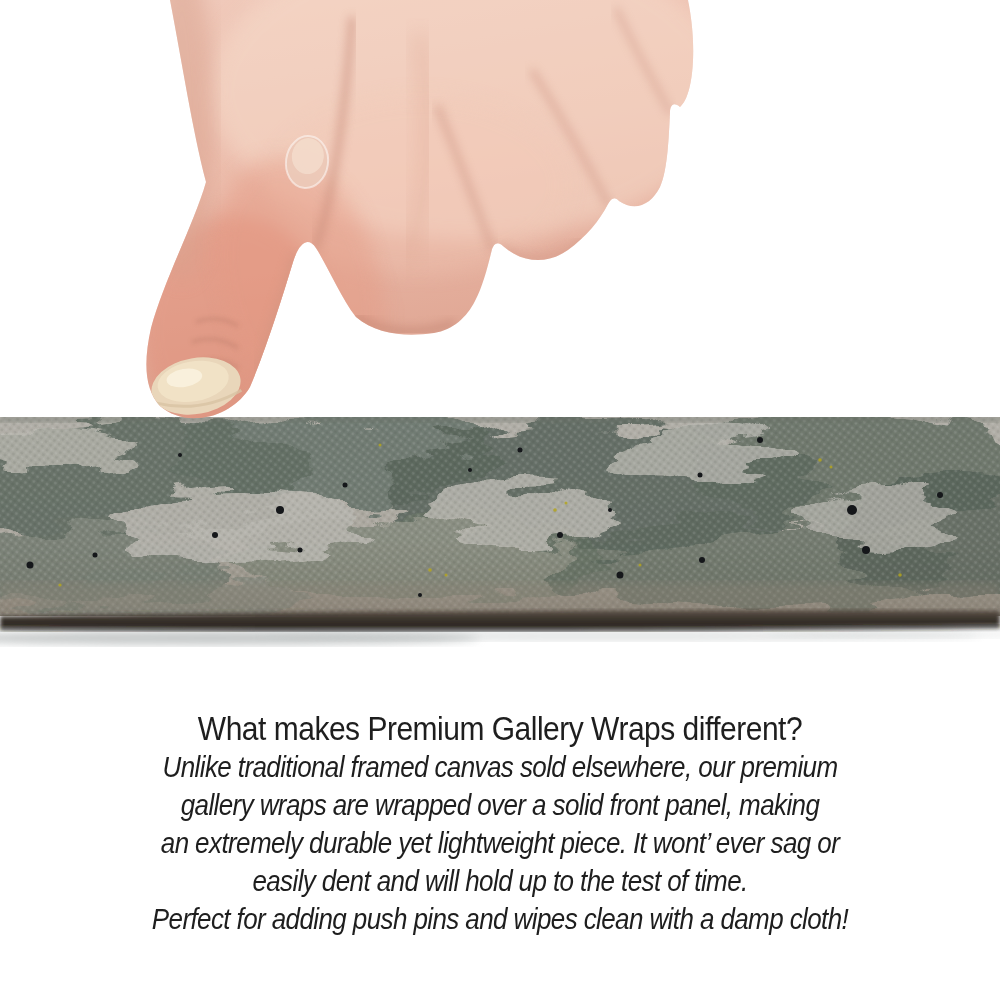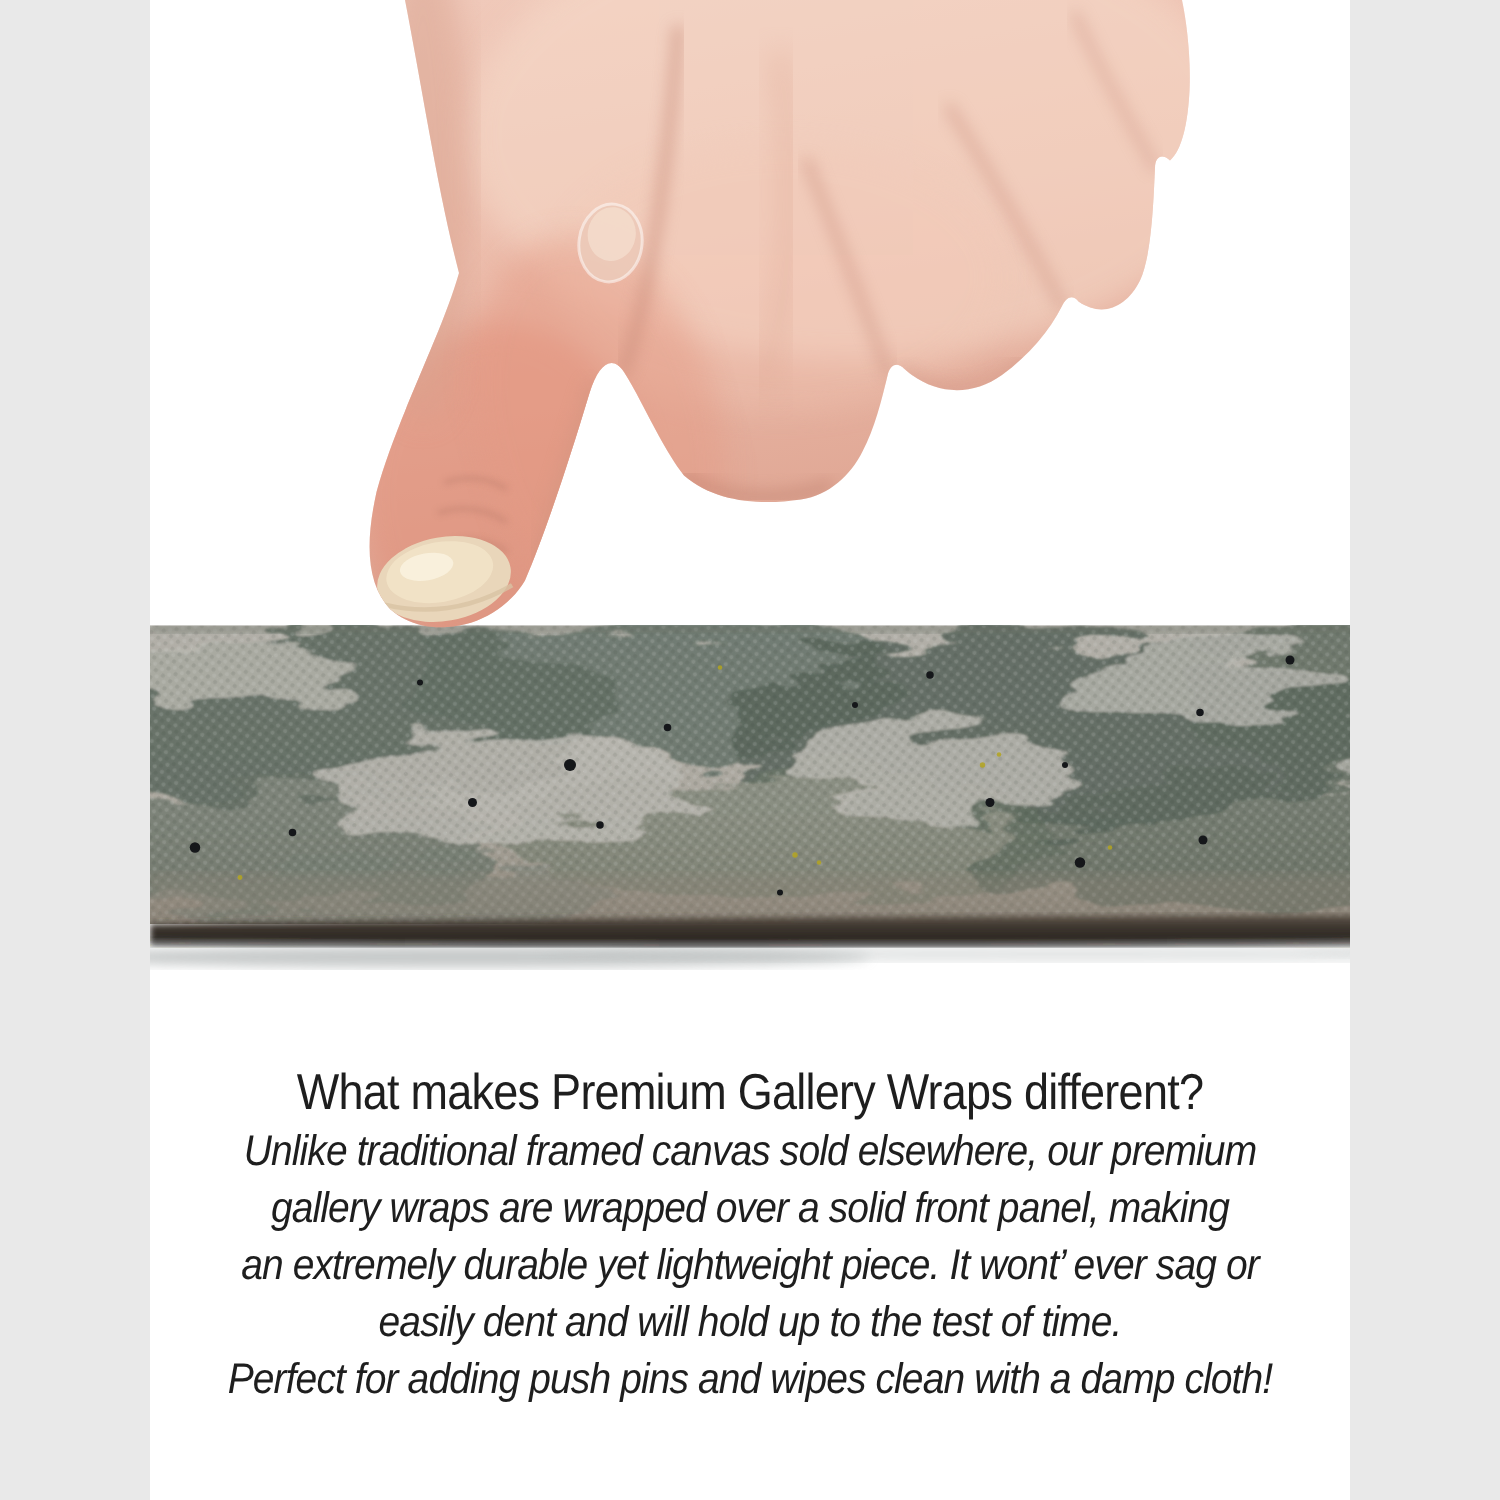--- a/index.html
+++ b/index.html
@@ -2,21 +2,21 @@
 <html style="--text-color: #1e1e1e; --bg: #ffffff;"><head>
 <meta charset="utf-8">
 <style>
   :root{
     --text-color:#1e1e1e;
     --bg:#ffffff;
   }
   html,body{margin:0;padding:0;background:#e9e9e9;}
   .stage{
     position:relative;
-    width:800px;height:1000px;
+    width:1000px;height:1000px;
     margin:0 auto;
     background:var(--bg);
     overflow:hidden;
     font-family:"Liberation Sans", sans-serif;
   }
   .photo{position:absolute;left:0;pointer-events:none;}
   .hand{top:0;width:1000px;height:430px;}
   .strip{top:415px;width:1000px;height:240px;}
   .copy{
     position:absolute;left:0;right:0;top:710px;

